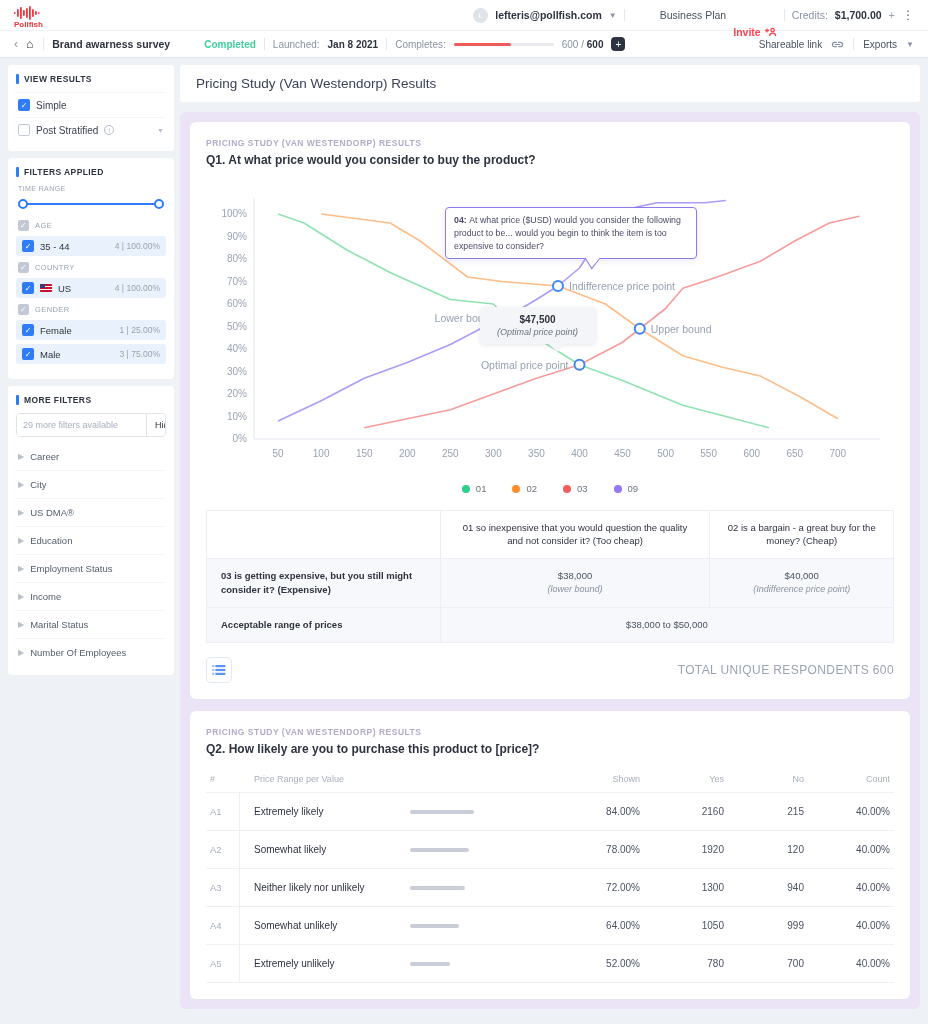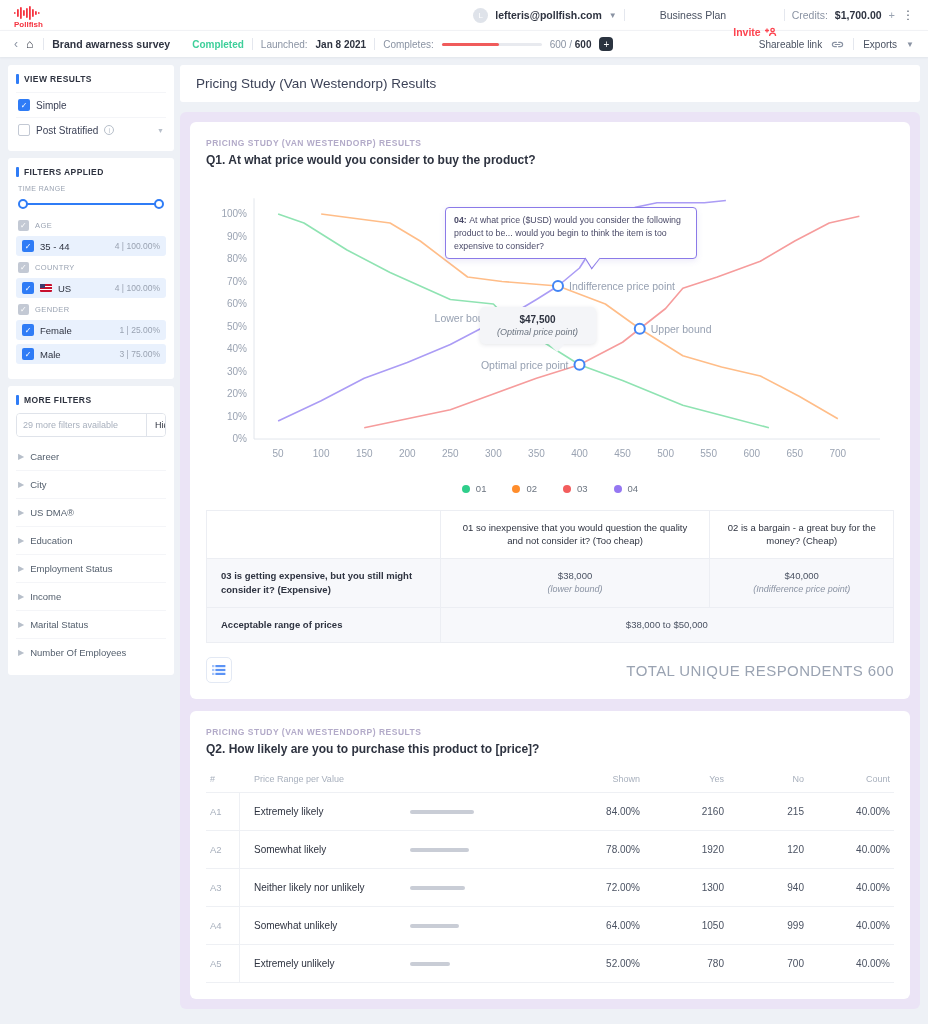--- a/index.html
+++ b/index.html
@@ -21,21 +21,21 @@
   .credits-value { font-weight:bold; color:#2e3340; }
   .plus-mini { color:#9aa3b2; font-size:11px; cursor:pointer; }
   .kebab { color:#5a6372; font-size:12px; letter-spacing:0; cursor:pointer; }
 
   
   .surveybar { height:27px; background:#fff; border-top:1px solid #f1f2f5; box-shadow:0 1px 2px rgba(40,50,70,.06); display:flex; align-items:center; justify-content:space-between; padding:0 14px; font-size:10px; }
   .sb-left { display:flex; align-items:center; gap:8px; }
   .back-ic { color:#8a93a3; font-size:12px; cursor:pointer; }
   .home-ic { font-size:12px; color:#2e3340; cursor:pointer; margin-right:2px; }
   .survey-title { font-weight:bold; color:#2e3340; font-size:10.5px; }
-  .status-badge { color:#3ecf9a; font-weight:bold; margin-left:14px; }
+  .status-badge { color:#3ecf9a; font-weight:bold; margin-left:26px; }
   .lbl { color:#8a93a3; }
   .bval { font-weight:bold; color:#2e3340; }
   .progress { width:100px; height:3px; background:#e8eaef; border-radius:2px; position:relative; }
   .progress .fill { position:absolute; left:0; top:0; bottom:0; background:#f05b5b; border-radius:2px; }
   .ccount { color:#8a93a3; }
   .ccount b { color:#2e3340; }
   .plus-dark { width:14px; height:14px; background:#2b3440; color:#fff; border-radius:4px; font-size:10px; display:inline-flex; align-items:center; justify-content:center; cursor:pointer; }
   .sb-right { display:flex; align-items:center; gap:9px; color:#4a5262; }
 
   
@@ -97,21 +97,21 @@
   .q1-table { width:100%; border-collapse:collapse; }
   .q1-table td, .q1-table th { border:1px solid #eceef3; padding:10px 14px; font-size:9.5px; vertical-align:middle; }
   .q1-table th { font-weight:normal; color:#2e3340; text-align:center; line-height:1.4; }
   .q1-table .rowlabel { font-weight:bold; color:#2e3340; text-align:left; line-height:1.5; width:34%; }
   .q1-table .cellv { text-align:center; color:#4a5262; line-height:1.5; }
   .q1-table .cellv .sub { font-style:italic; color:#8a93a3; font-size:9px; }
   .q1-table tr.shade { background:#f7f8fb; }
 
   .card-footer { display:flex; align-items:center; justify-content:space-between; margin-top:14px; }
   .icon-btn { width:26px; height:26px; border:1px solid #e3e9f4; background:#fff; border-radius:5px; display:inline-flex; align-items:center; justify-content:center; cursor:pointer; }
-  .total { font-size:15px; color:#9aa3b2; letter-spacing:.4px; }
+  .total { font-size:12px; color:#9aa3b2; letter-spacing:.4px; }
 
   
   .q2-table { margin-top:12px; }
   .q2-grid { display:grid; grid-template-columns:34px 170px 1fr 84px 84px 80px 86px; align-items:center; }
   .q2-head { border-bottom:1px solid #eef0f4; padding:6px 0 8px; font-size:9px; color:#a8b0bd; }
   .q2-row { border-bottom:1px solid #eef0f4; height:38px; }
   .q2-cell { font-size:10px; color:#4a5262; }
   .q2-id { color:#a8b0bd; font-size:9.5px; padding-left:4px; align-self:stretch; display:flex; align-items:center; border-right:1px solid #eef0f4; }
   .q2-label { padding-left:14px; color:#2e3340; }
   .q2-bar { height:4px; background:#c9cdd6; border-radius:2px; }
@@ -383,21 +383,21 @@
               <span class="legend-item">
                 <span class="ldot" style="background: rgb(255, 141, 44);"></span>
                 <span>02</span>
               </span>
               <span class="legend-item">
                 <span class="ldot" style="background: rgb(243, 93, 93);"></span>
                 <span>03</span>
               </span>
               <span class="legend-item">
                 <span class="ldot" style="background: rgb(149, 119, 242);"></span>
-                <span>04</span>
+                <span>09</span>
               </span>
             </div>
 
           <table class="q1-table">
               <thead>
                 <tr>
                   <th class="rowlabel"></th>
                   <th>01 so inexpensive that you would question the quality and not consider it? (Too cheap)</th>
                   <th>02 is a bargain - a great buy for the money? (Cheap)</th>
                 </tr>

